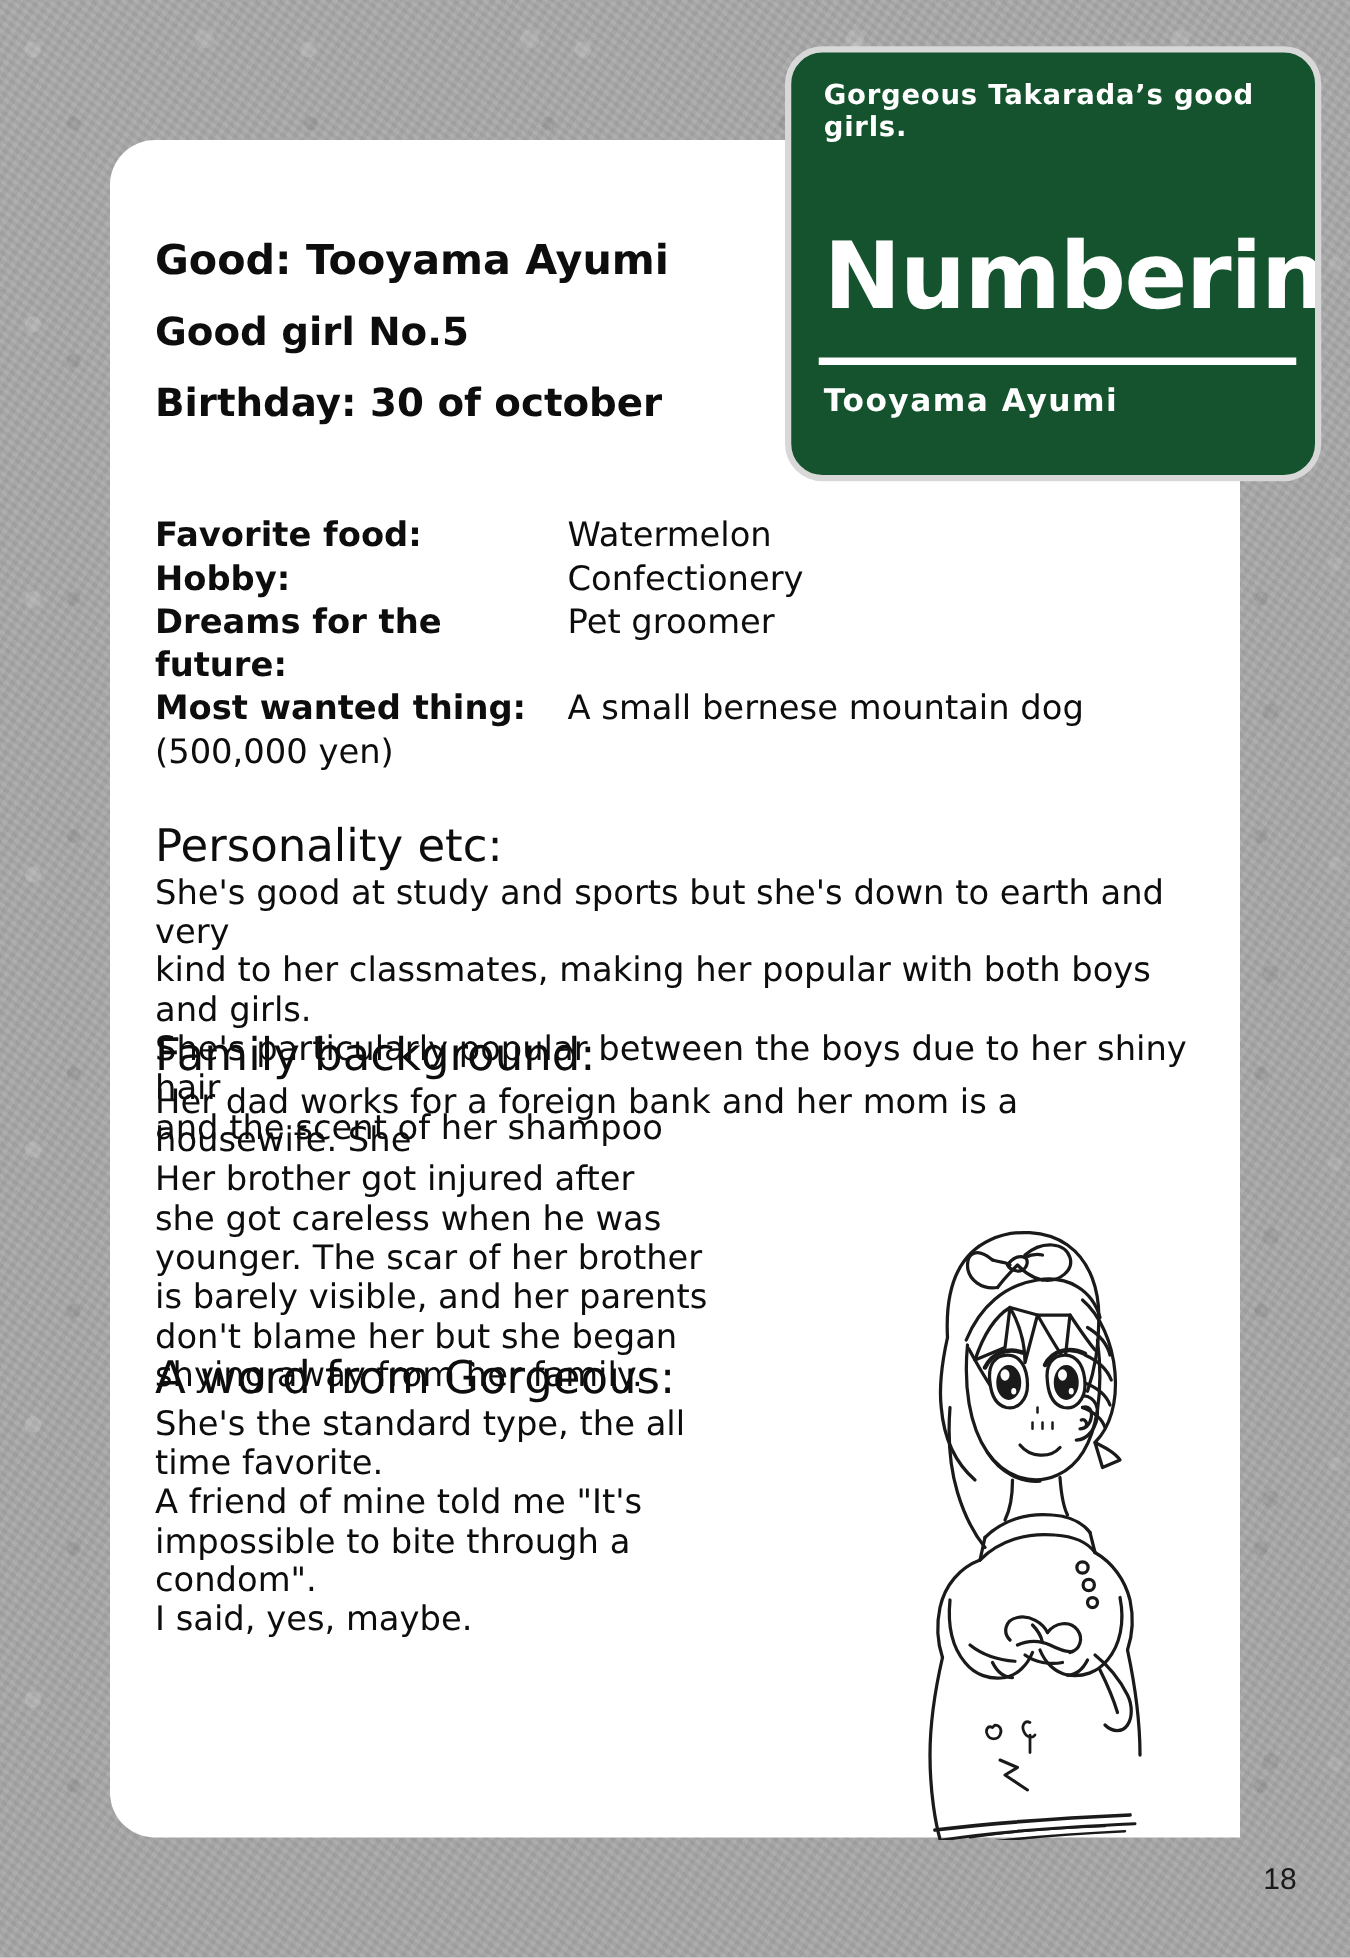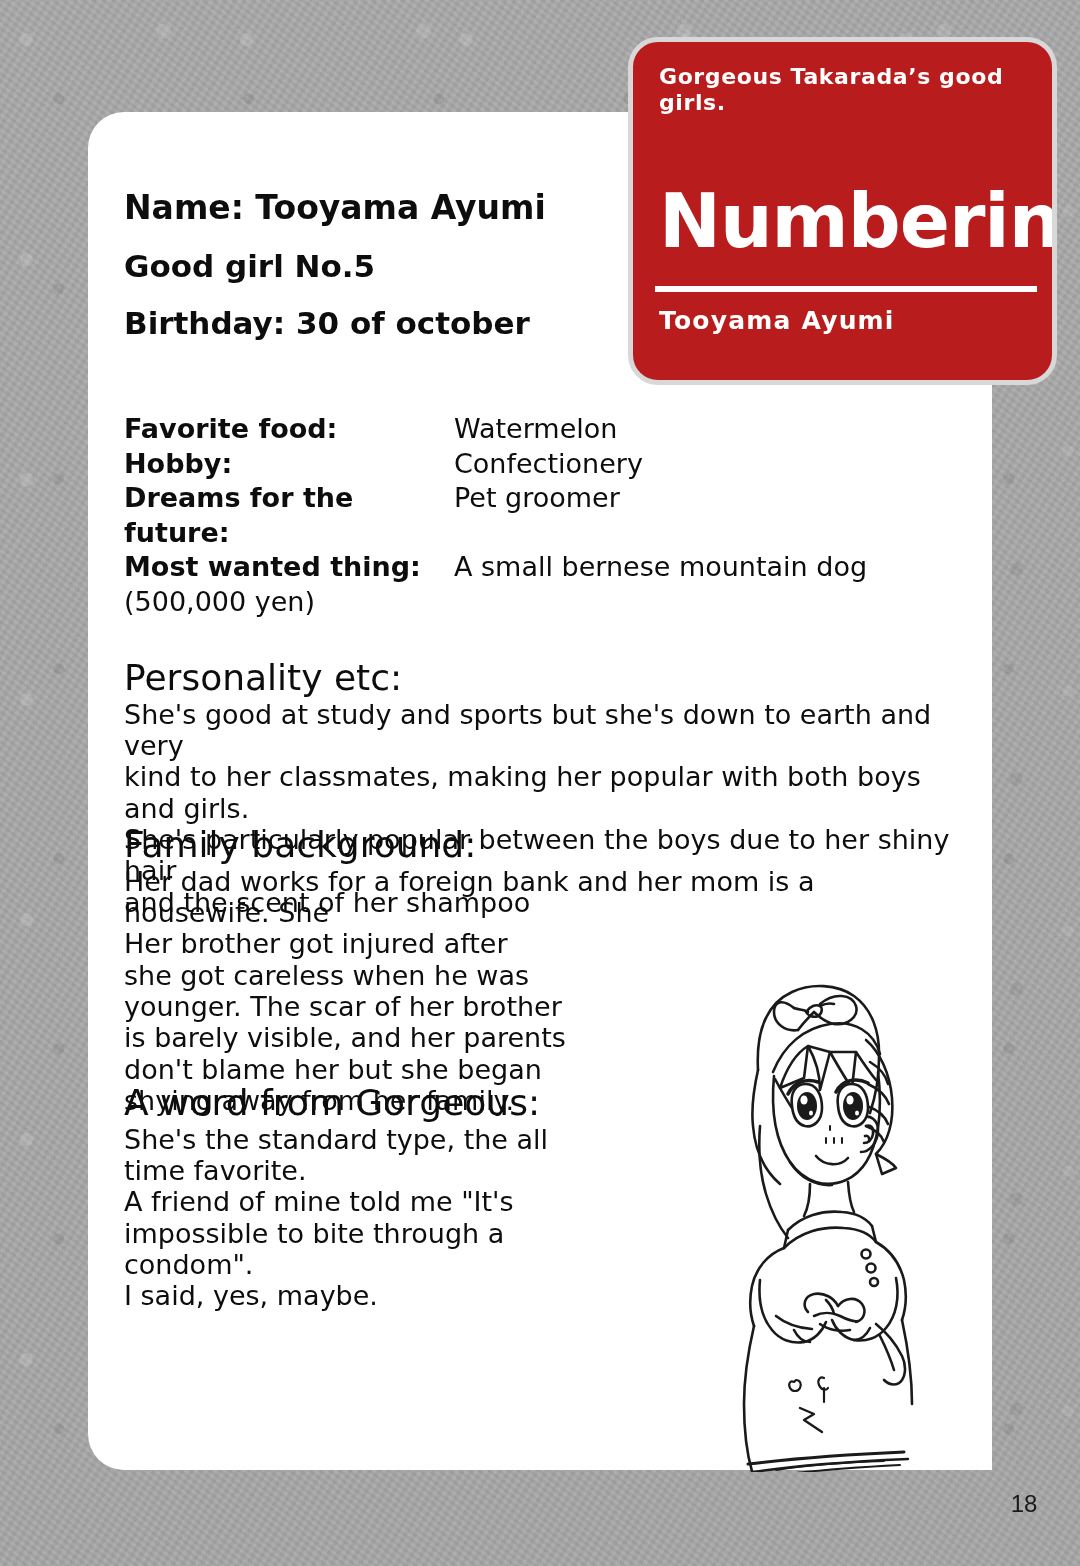--- a/index.html
+++ b/index.html
@@ -43,21 +43,21 @@
     border-radius: 36px 0px 0px 36px;
   }
 
   
   #title-plaque {
     position: absolute;
     left: 628px;
     top: 37px;
     width: 429px;
     height: 348px;
-    background: #b91c1c;
+    background: #14532d;
     border: 5px solid #d8d8d8;
     border-radius: 30px;
     box-sizing: border-box;
     overflow: hidden;
   }
   .plaque-inner {
     position: absolute;
     inset: 0;
     padding: 22px 26px 0 26px;
   }
@@ -198,21 +198,21 @@
   }
 </style>
 </head>
 <body>
 
 <div id="page-bg"></div>
 
 <div id="paper">
 
   <div id="identity" class="comic">
-    <div class="id-name">Name: Tooyama Ayumi</div>
+    <div class="id-name">Good: Tooyama Ayumi</div>
     <div class="id-line">Good girl No.5</div>
     <div class="id-line">Birthday: 30 of october</div>
   </div>
 
   <div id="facts" class="comic">
     <div class="fact-row">
       <div class="fact-label">Favorite food:</div>
       <div class="fact-value">Watermelon</div>
     </div>
     <div class="fact-row">

